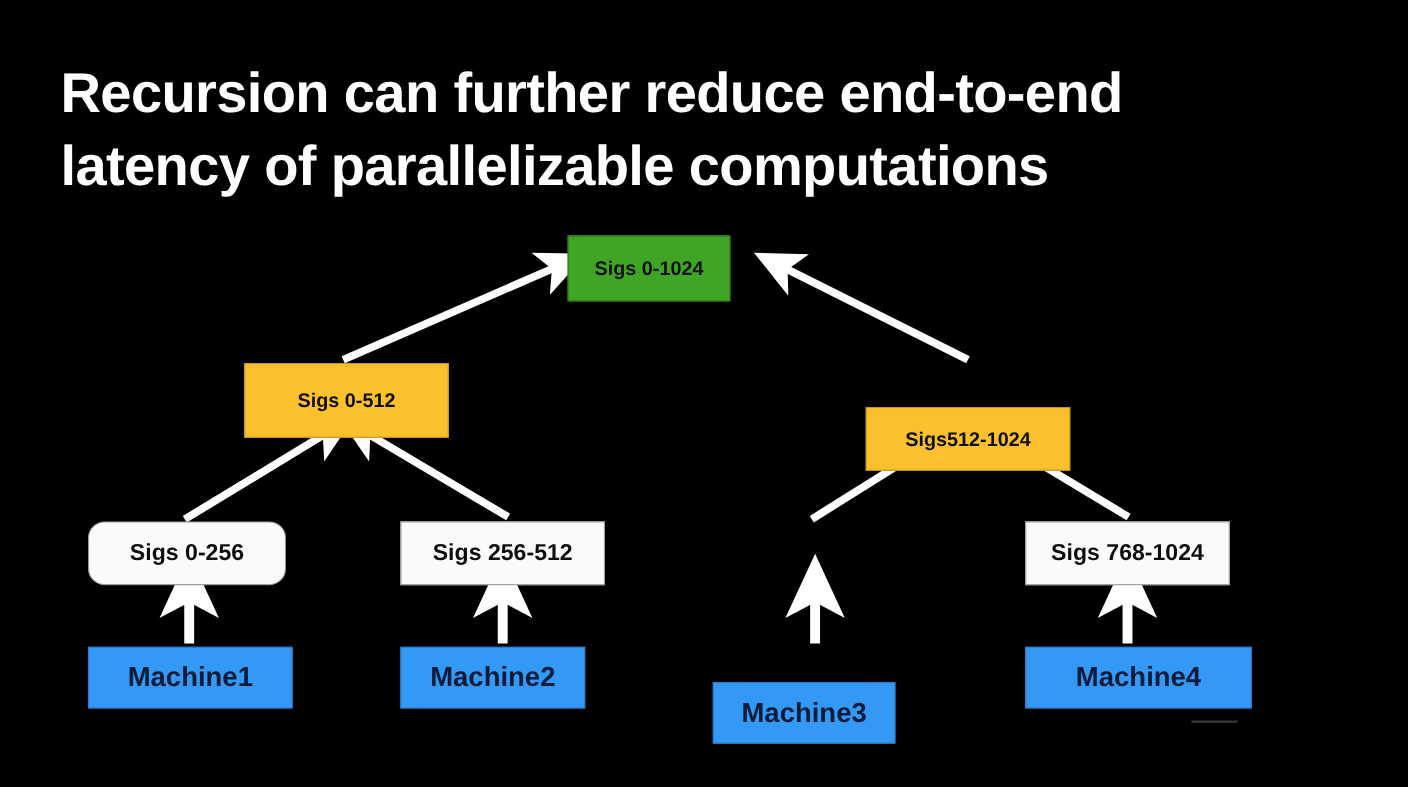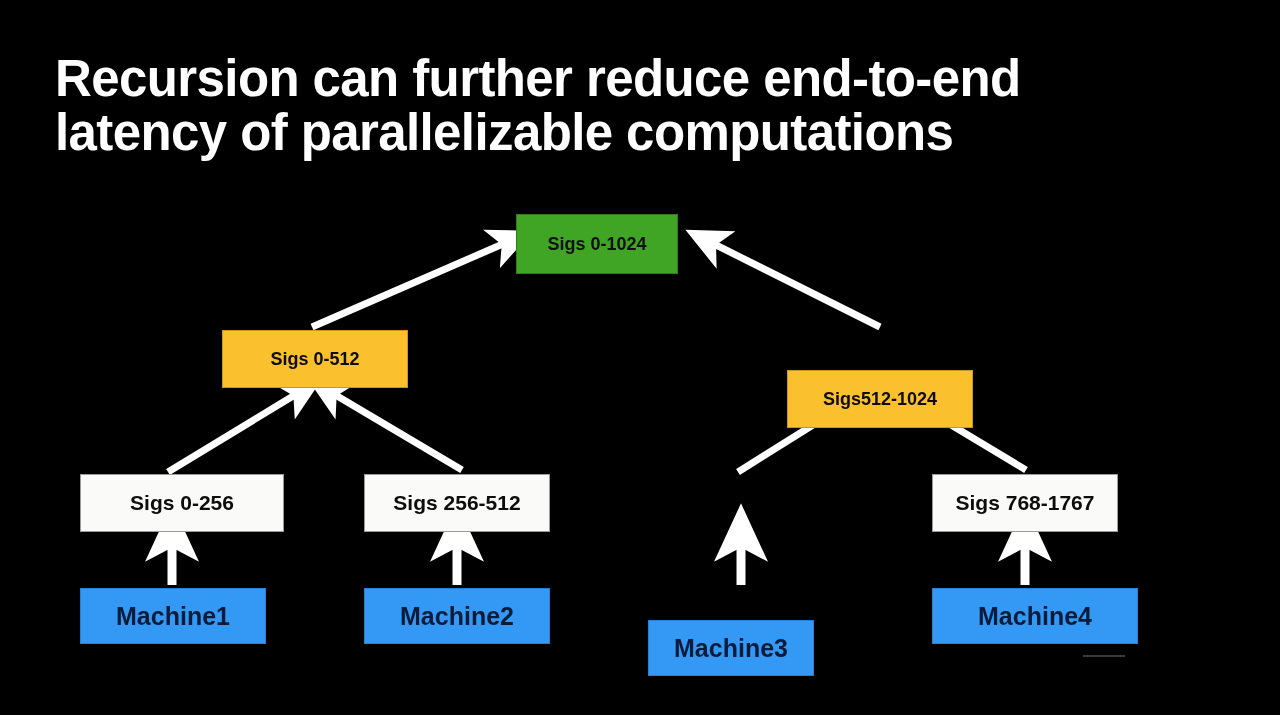--- a/index.html
+++ b/index.html
@@ -20,21 +20,21 @@
   }
   #title {
     position: absolute;
     left: 55px;
     top: 52px;
     width: 1070px;
     color: #ffffff;
     font-family: "Liberation Sans", sans-serif;
     font-weight: bold;
     font-size: 51px;
-    line-height: 54px;
+    line-height: 66px;
     letter-spacing: -0.6px;
   }
   #diagram {
     position: absolute;
     left: 0;
     top: 0;
     width: 1280px;
     height: 715px;
   }
   .node {
@@ -133,36 +133,36 @@
         <line x1="457" y1="585" x2="457" y2="533" stroke="#ffffff" stroke-width="9" marker-end="url(#ah)"></line>
       </g>
       <g>
         <line x1="741" y1="585" x2="741" y2="533" stroke="#ffffff" stroke-width="9" marker-end="url(#ah)"></line>
       </g>
       <g>
         <line x1="1025" y1="585" x2="1025" y2="533" stroke="#ffffff" stroke-width="9" marker-end="url(#ah)"></line>
       </g>
     </svg>
 
-    <div class="node node-root" style="left:516px; top:214px; width:162px; height:60px;">Sigs 0-1024</div>
+    <div class="node node-root" style="left:516px; top:214px; width:148px; height:60px;">Sigs 0-1024</div>
 
-    <div class="node node-mid" style="left:222px; top:330px; width:186px; height:58px;">Sigs 0-512</div>
+    <div class="node node-mid" style="left:222px; top:330px; width:186px; height:68px;">Sigs 0-512</div>
 
     <div class="node node-mid" style="left:787px; top:330px; width:186px; height:58px;margin-top:40px;">Sigs512-1024</div>
 
-    <div class="node node-leaf" style="left:80px; top:474px; width:204px; height:58px;">Sigs 0-256</div>
+    <div class="node node-leaf" style="left:80px; top:474px; width:180px; height:58px;border-radius:15px;">Sigs 0-256</div>
 
     <div class="node node-leaf" style="left:364px; top:474px; width:186px; height:58px;">Sigs 256-512</div>
 
 
-    <div class="node node-leaf" style="left:932px; top:474px; width:186px; height:58px;">Sigs 768-1767</div>
+    <div class="node node-leaf" style="left:932px; top:474px; width:186px; height:58px;">Sigs 768-1024</div>
 
     <div class="node node-machine" style="left:80px; top:588px; width:186px; height:56px;">Machine1</div>
 
-    <div class="node node-machine" style="left:364px; top:588px; width:186px; height:56px;">Machine2</div>
+    <div class="node node-machine" style="left:364px; top:588px; width:168px; height:56px;">Machine2</div>
 
     <div class="node node-machine" style="left:648px; top:620px; width:166px; height:56px;">Machine3</div>
 
     <div class="node node-machine" style="left:932px; top:588px; width:206px; height:56px;">Machine4</div>
 
     <div class="artifact-line" style="left:1083px; top:655px; width:42px;"></div>
 
   </div>
 </div>
 

